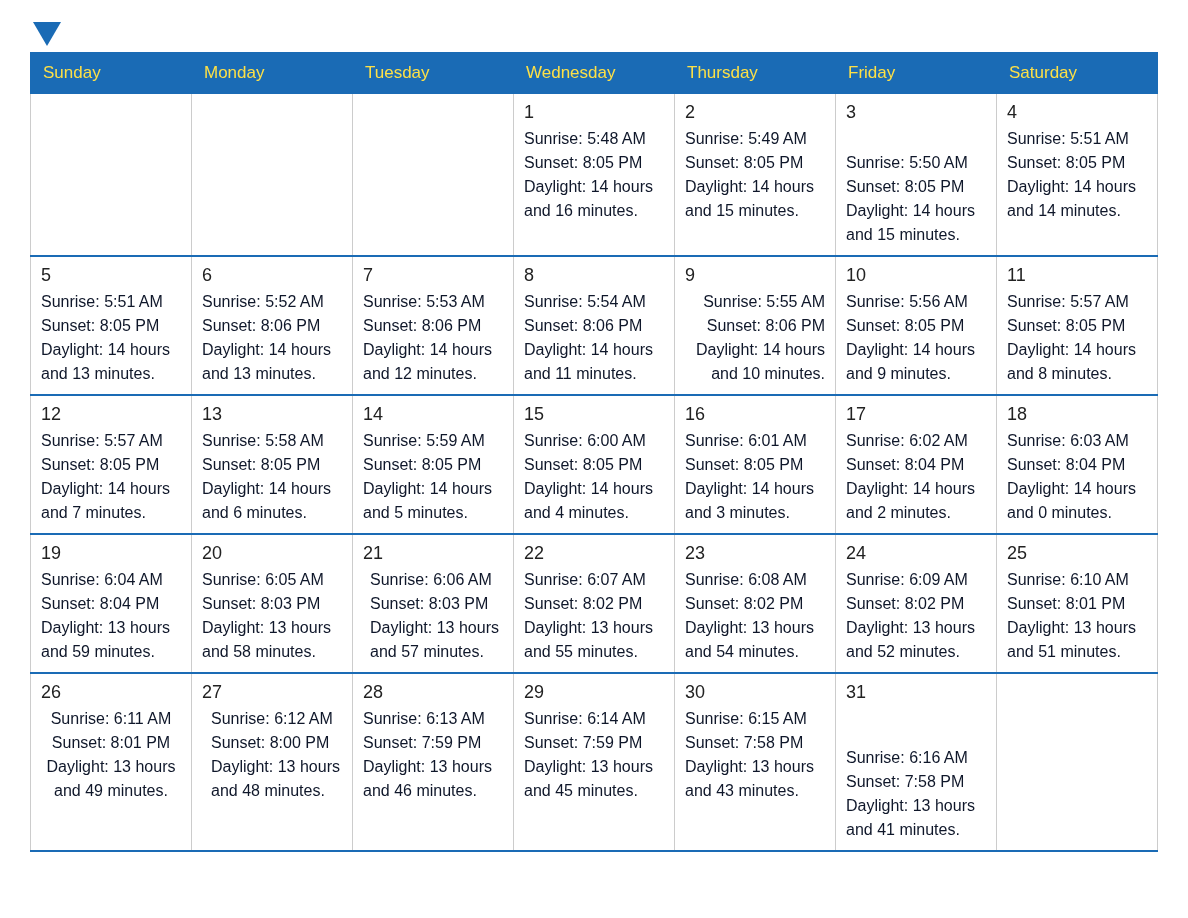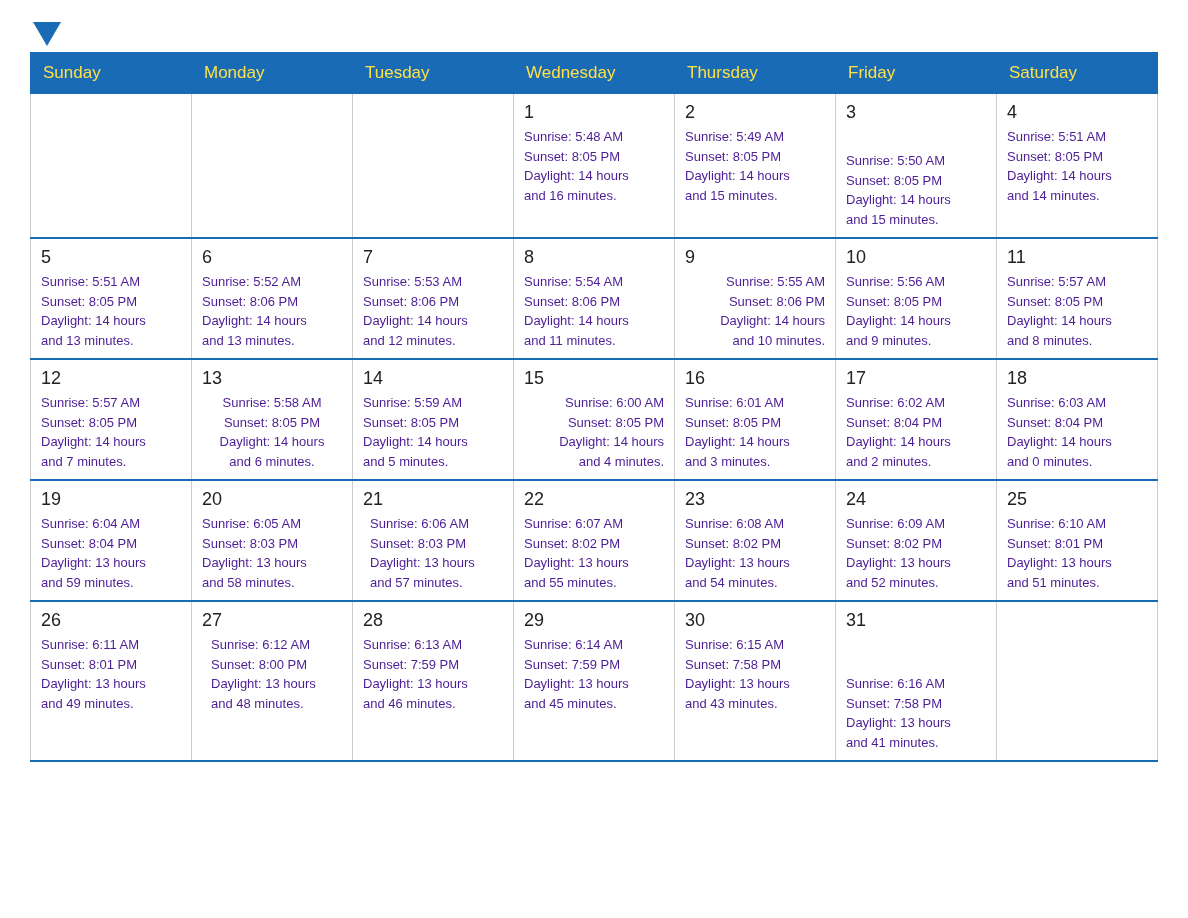--- a/index.html
+++ b/index.html
@@ -68,22 +68,22 @@
       border-bottom: 2px solid #1a6bb5;
     }
     .day-number {
       font-size: 18px;
       font-weight: normal;
       color: #222;
       display: block;
       margin-bottom: 4px;
     }
     .day-info {
-      font-size: 13px;
-      color: #4c1d95;
+      font-size: 16px;
+      color: #0f172a;
       line-height: 1.5;
     }
     .empty-cell {
       background: #fff;
     }
     .logo-wrapper {
       display: flex;
       flex-direction: column;
       align-items: flex-start;
     }
@@ -211,35 +211,35 @@
       <tr>
         <td>
           <span class="day-number">12</span>
           <div class="day-info" style="white-space: pre-line;">Sunrise: 5:57 AM
 Sunset: 8:05 PM
 Daylight: 14 hours
 and 7 minutes.</div>
         </td>
         <td>
           <span class="day-number">13</span>
-          <div class="day-info" style="white-space: pre-line; text-align: center;">Sunrise: 5:58 AM
+          <div class="day-info" style="white-space: pre-line;">Sunrise: 5:58 AM
 Sunset: 8:05 PM
 Daylight: 14 hours
 and 6 minutes.</div>
         </td>
         <td>
           <span class="day-number">14</span>
           <div class="day-info" style="white-space: pre-line;">Sunrise: 5:59 AM
 Sunset: 8:05 PM
 Daylight: 14 hours
 and 5 minutes.</div>
         </td>
         <td>
           <span class="day-number">15</span>
-          <div class="day-info" style="white-space: pre-line; text-align: right;">Sunrise: 6:00 AM
+          <div class="day-info" style="white-space: pre-line;">Sunrise: 6:00 AM
 Sunset: 8:05 PM
 Daylight: 14 hours
 and 4 minutes.</div>
         </td>
         <td>
           <span class="day-number">16</span>
           <div class="day-info" style="white-space: pre-line;">Sunrise: 6:01 AM
 Sunset: 8:05 PM
 Daylight: 14 hours
 and 3 minutes.</div>
@@ -306,21 +306,21 @@
           <span class="day-number">25</span>
           <div class="day-info" style="white-space: pre-line;">Sunrise: 6:10 AM
 Sunset: 8:01 PM
 Daylight: 13 hours
 and 51 minutes.</div>
         </td>
       </tr>
       <tr>
         <td>
           <span class="day-number">26</span>
-          <div class="day-info" style="white-space: pre-line;">Sunrise: 6:11 AM
+          <div class="day-info" style="white-space: pre-line; text-align: center;">Sunrise: 6:11 AM
 Sunset: 8:01 PM
 Daylight: 13 hours
 and 49 minutes.</div>
         </td>
         <td>
           <span class="day-number">27</span>
           <div class="day-info" style="white-space: pre-line; margin-left: 9px;">Sunrise: 6:12 AM
 Sunset: 8:00 PM
 Daylight: 13 hours
 and 48 minutes.</div>

